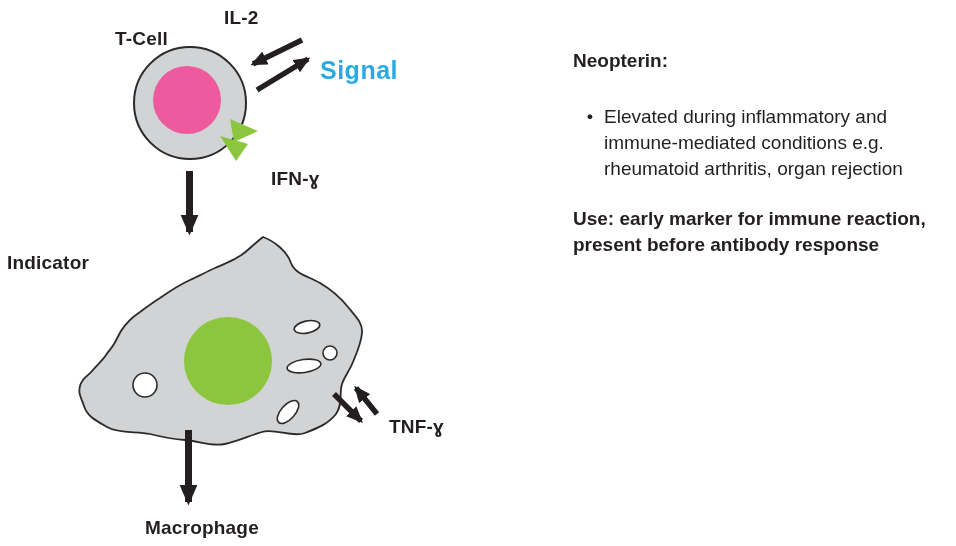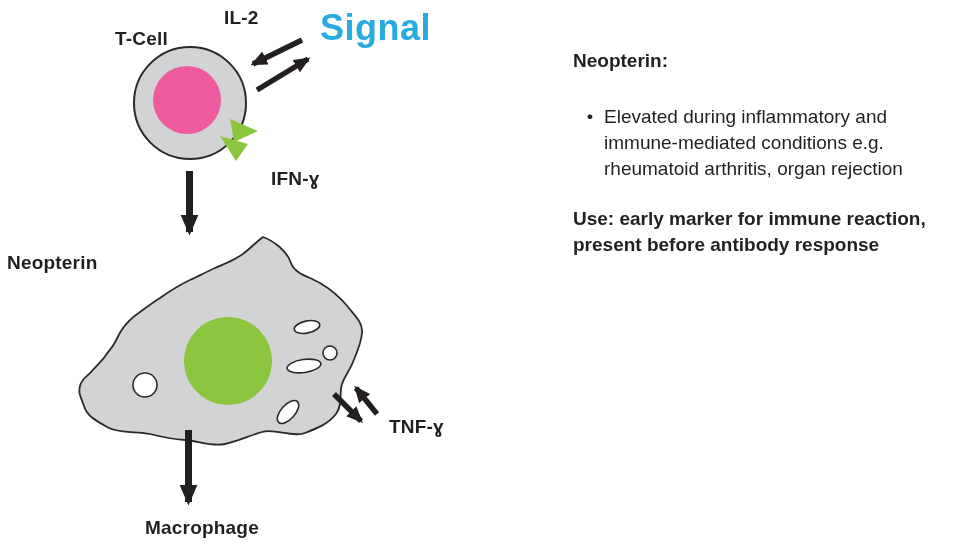--- a/index.html
+++ b/index.html
@@ -23,23 +23,24 @@
   .lbl{
     position:absolute;
     font-weight:bold;
     font-size:19px;
     line-height:1;
     white-space:nowrap;
     color:var(--text_dark,#231f20);
     letter-spacing:0.2px;
   }
   .lbl.signal{
-    font-size:36px;
+    font-size:25px;
     letter-spacing:0.5px;
     color:var(--signal_cyan,#29abe2);
+    margin-top:48px;
   }
   .info-panel{
     position:absolute;
     left:573px;top:50px;
     width:385px;
   }
   .ip-heading{
     font-size:19px;
     font-weight:bold;
     line-height:22px;
@@ -130,21 +131,21 @@
     <line class="arrow d" x1="377" y1="414" x2="356" y2="388"></line>
     <line class="arrow d" x1="334" y1="394" x2="361" y2="421"></line>
 
     <line class="arrow v" x1="188.5" y1="430" x2="188.5" y2="502"></line>
   </svg>
 
   <div class="lbl" style="left:71px;top:29px;margin-left:44px;">T-Cell</div>
   <div class="lbl" style="left:224px;top:8px;">IL-2</div>
   <div class="lbl signal" style="left:320px;top:10px;">Signal</div>
   <div class="lbl" style="left:271px;top:169px;">IFN-ɣ</div>
-  <div class="lbl" style="left:7px;top:253px;">Neopterin</div>
+  <div class="lbl" style="left:7px;top:253px;">Indicator</div>
   <div class="lbl" style="left:389px;top:417px;">TNF-ɣ</div>
   <div class="lbl" style="left:145px;top:518px;">Macrophage</div>
 
   <div class="info-panel">
     <p class="ip-heading">Neopterin:</p>
     <ul class="ip-list">
       <li>
         <span class="bullet-dot">•</span>
       </li>
       <li>

